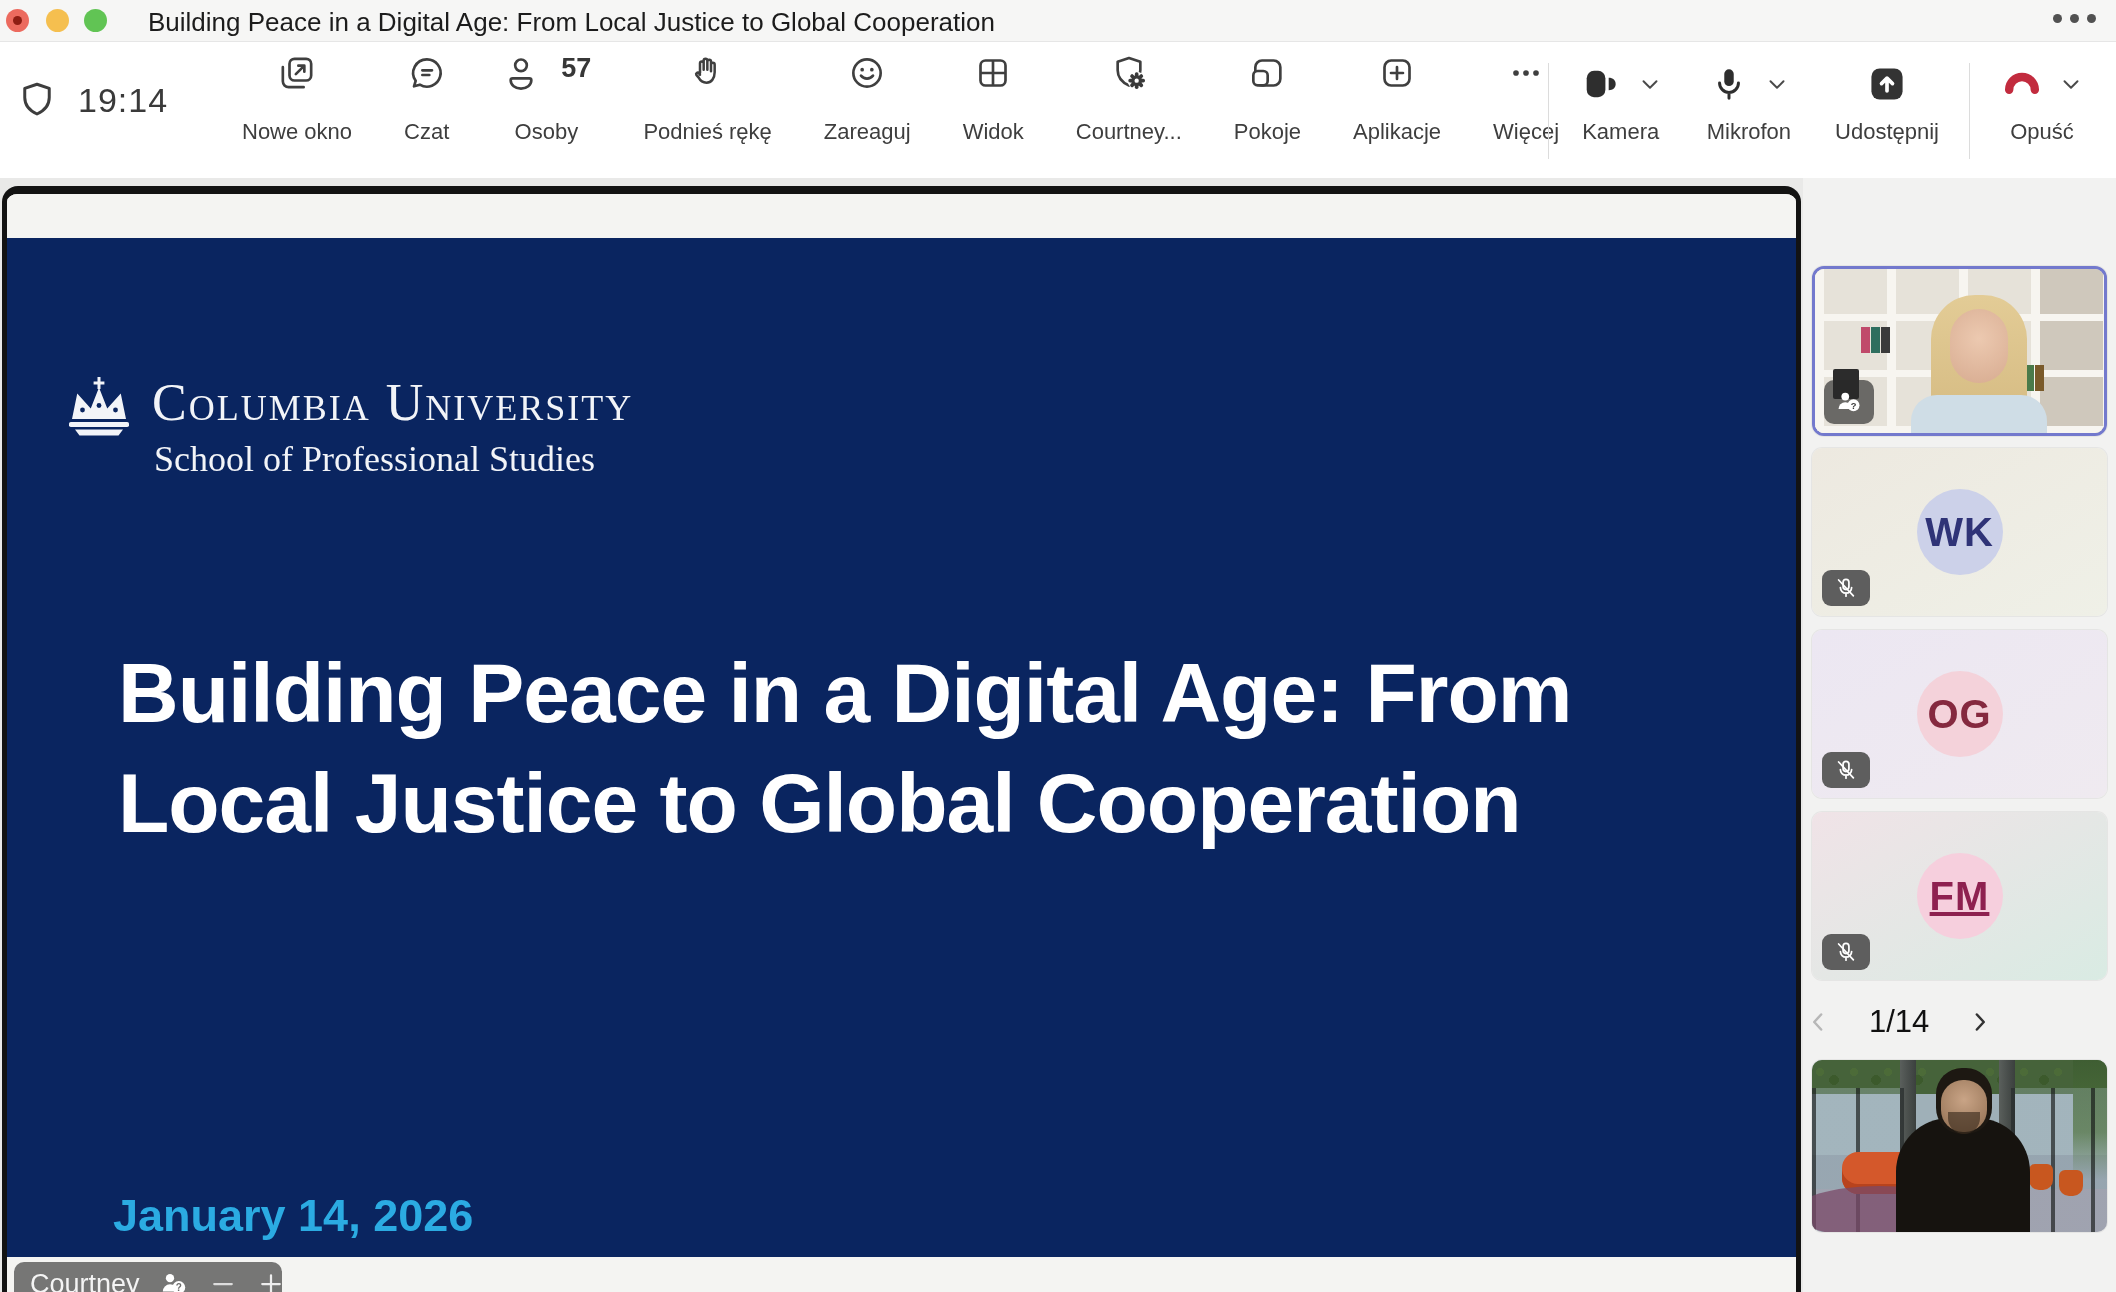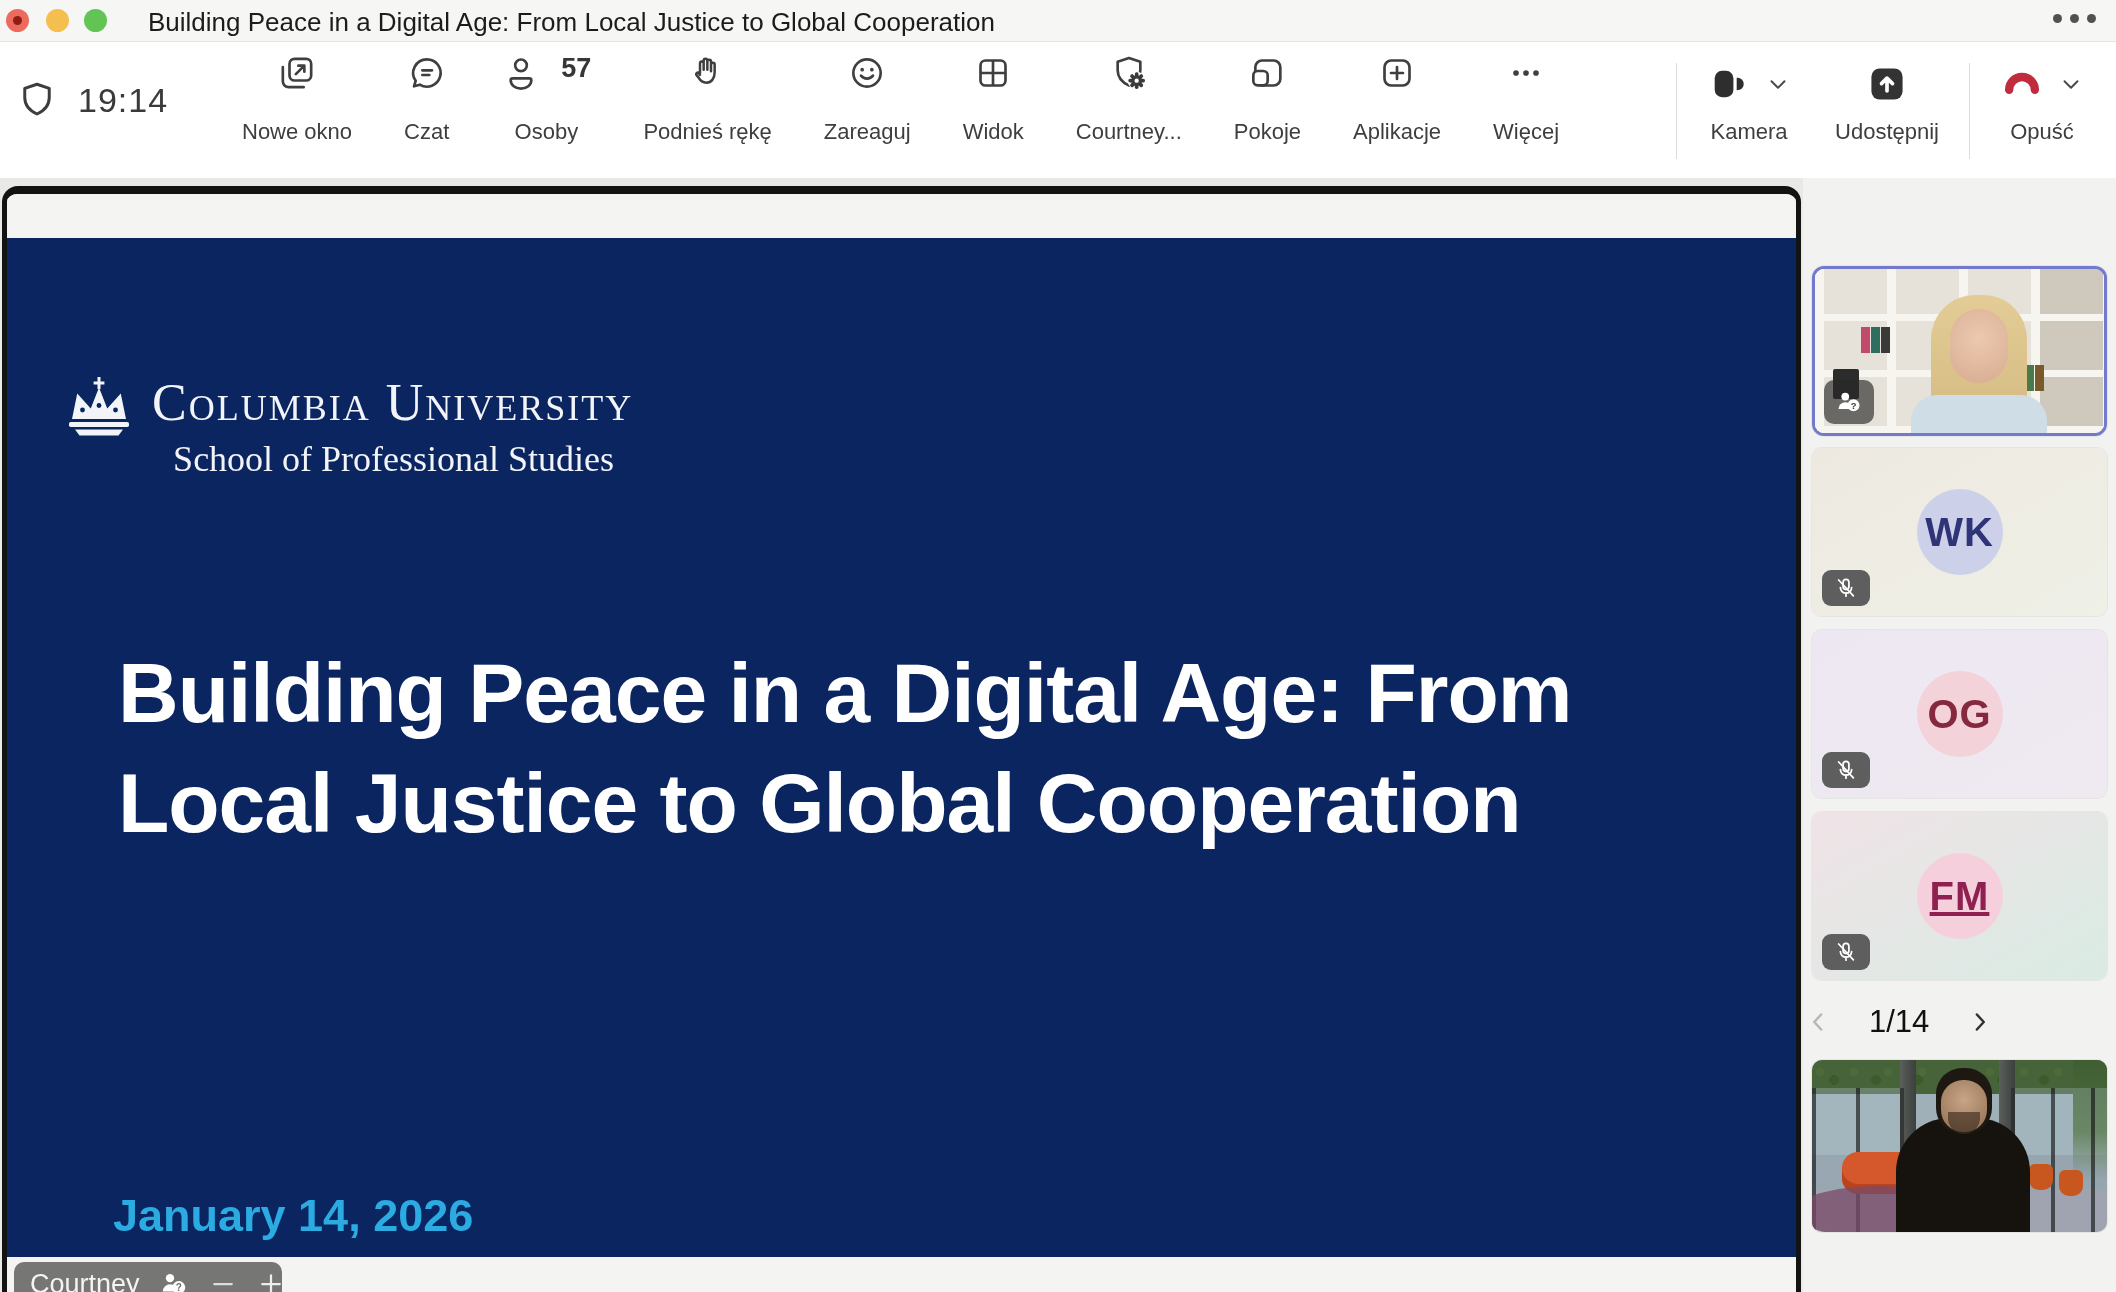--- a/index.html
+++ b/index.html
@@ -32,21 +32,21 @@
   .tb-grouprow { height:62px; display:flex; align-items:center; gap:14px; }
 
   
   .content { position:absolute; left:0; top:178px; width:1803px; bottom:0; background:#e9e9e8; }
   .share-frame { position:absolute; left:2px; top:8px; width:1799px; height:1106px; border:5px solid #131313; border-top-width:8px; border-bottom:none; border-radius:16px 16px 0 0; background:#f4f4f2; overflow:hidden; }
   .deck-top { height:44px; background:#f4f4f2; }
   .slide { position:relative; height:1019px; background:#0a2560; overflow:hidden;text-decoration:underline; }
   .logo-block { position:absolute; left:55px; top:136px; display:flex; align-items:flex-start; gap:16px; color:#f2f4f8; }
   .logo-texts { display:flex; flex-direction:column; }
   .logo-name { font-family:"Liberation Serif", serif; font-variant:small-caps; font-size:52px; letter-spacing:2px; line-height:58px; }
-  .logo-sub { font-family:"Liberation Serif", serif; font-size:36px; margin-top:6px; margin-left:2px;text-align:center; }
+  .logo-sub { font-family:"Liberation Serif", serif; font-size:36px; margin-top:6px; margin-left:2px; }
   .slide-title { position:absolute; left:111px; top:400px; width:1555px; font-size:84px; font-weight:bold; color:#ffffff; line-height:110px; letter-spacing:-1px; }
   .slide-date { position:absolute; left:106px; top:952px; font-size:45px; font-weight:bold; }
   .deck-bottom { height:43px; background:#f4f4f2; }
 
   .presenter-bar { position:absolute; left:14px; top:1084px; width:268px; height:44px; background:rgba(108,108,108,.93); border-radius:10px 10px 0 0; display:flex; align-items:center; padding:0 16px; gap:18px; z-index:5; }
   .presenter-name { color:#f4f4f4; font-size:27px; }
 
   
   .sidebar { position:absolute; left:1803px; top:178px; width:313px; bottom:0; background:#f2f2f1; }
   .tile { position:absolute; left:9px; width:295px; height:168px; border-radius:10px; overflow:hidden; box-shadow:0 0 0 1px rgba(0,0,0,.05); }
@@ -238,20 +238,32 @@
           <rect x="4.2" y="4.8" width="10.2" height="14.4" rx="4"></rect>
           <path d="M16.2 8.6c2.4 0 3.8 1.4 3.8 3.4s-1.4 3.4-3.8 3.4z"></path>
         </svg>
         <svg class="icon" width="26" height="26" viewBox="0 0 24 24" fill="none" stroke="#4a4a4a" stroke-width="1.8" stroke-linecap="round" stroke-linejoin="round">
           <polyline points="6,9.5 12,15.5 18,9.5"></polyline>
         </svg>
       </div>
       <div class="tb-label">Kamera</div>
     </div>
 
+    <div class="tb-group">
+      <div class="tb-grouprow">
+        <svg class="icon" width="42" height="42" viewBox="0 0 24 24" fill="none" stroke="#2e2e2e" stroke-width="1.7" stroke-linecap="round">
+          <rect x="9.3" y="3.6" width="5.4" height="9.6" rx="2.7" fill="#2e2e2e" stroke="none"></rect>
+          <path d="M6.6 11.4a5.4 5.4 0 0 0 10.8 0M12 16.8v3.4"></path>
+        </svg>
+        <svg class="icon" width="26" height="26" viewBox="0 0 24 24" fill="none" stroke="#4a4a4a" stroke-width="1.8" stroke-linecap="round" stroke-linejoin="round">
+          <polyline points="6,9.5 12,15.5 18,9.5"></polyline>
+        </svg>
+      </div>
+      <div class="tb-label">Mikrofon</div>
+    </div>
 
     <div class="tb-group">
       <div class="tb-grouprow">
         <svg class="icon" width="44" height="44" viewBox="0 0 24 24">
           <rect x="3.5" y="3.5" width="17" height="17" rx="4.5" fill="#333333"></rect>
           <path d="M12 15.8V8.8M12 8.8l-3 3M12 8.8l3 3" fill="none" stroke="#fff" stroke-width="2" stroke-linecap="round" stroke-linejoin="round"></path>
         </svg>
       </div>
       <div class="tb-label">Udostępnij</div>
     </div>

